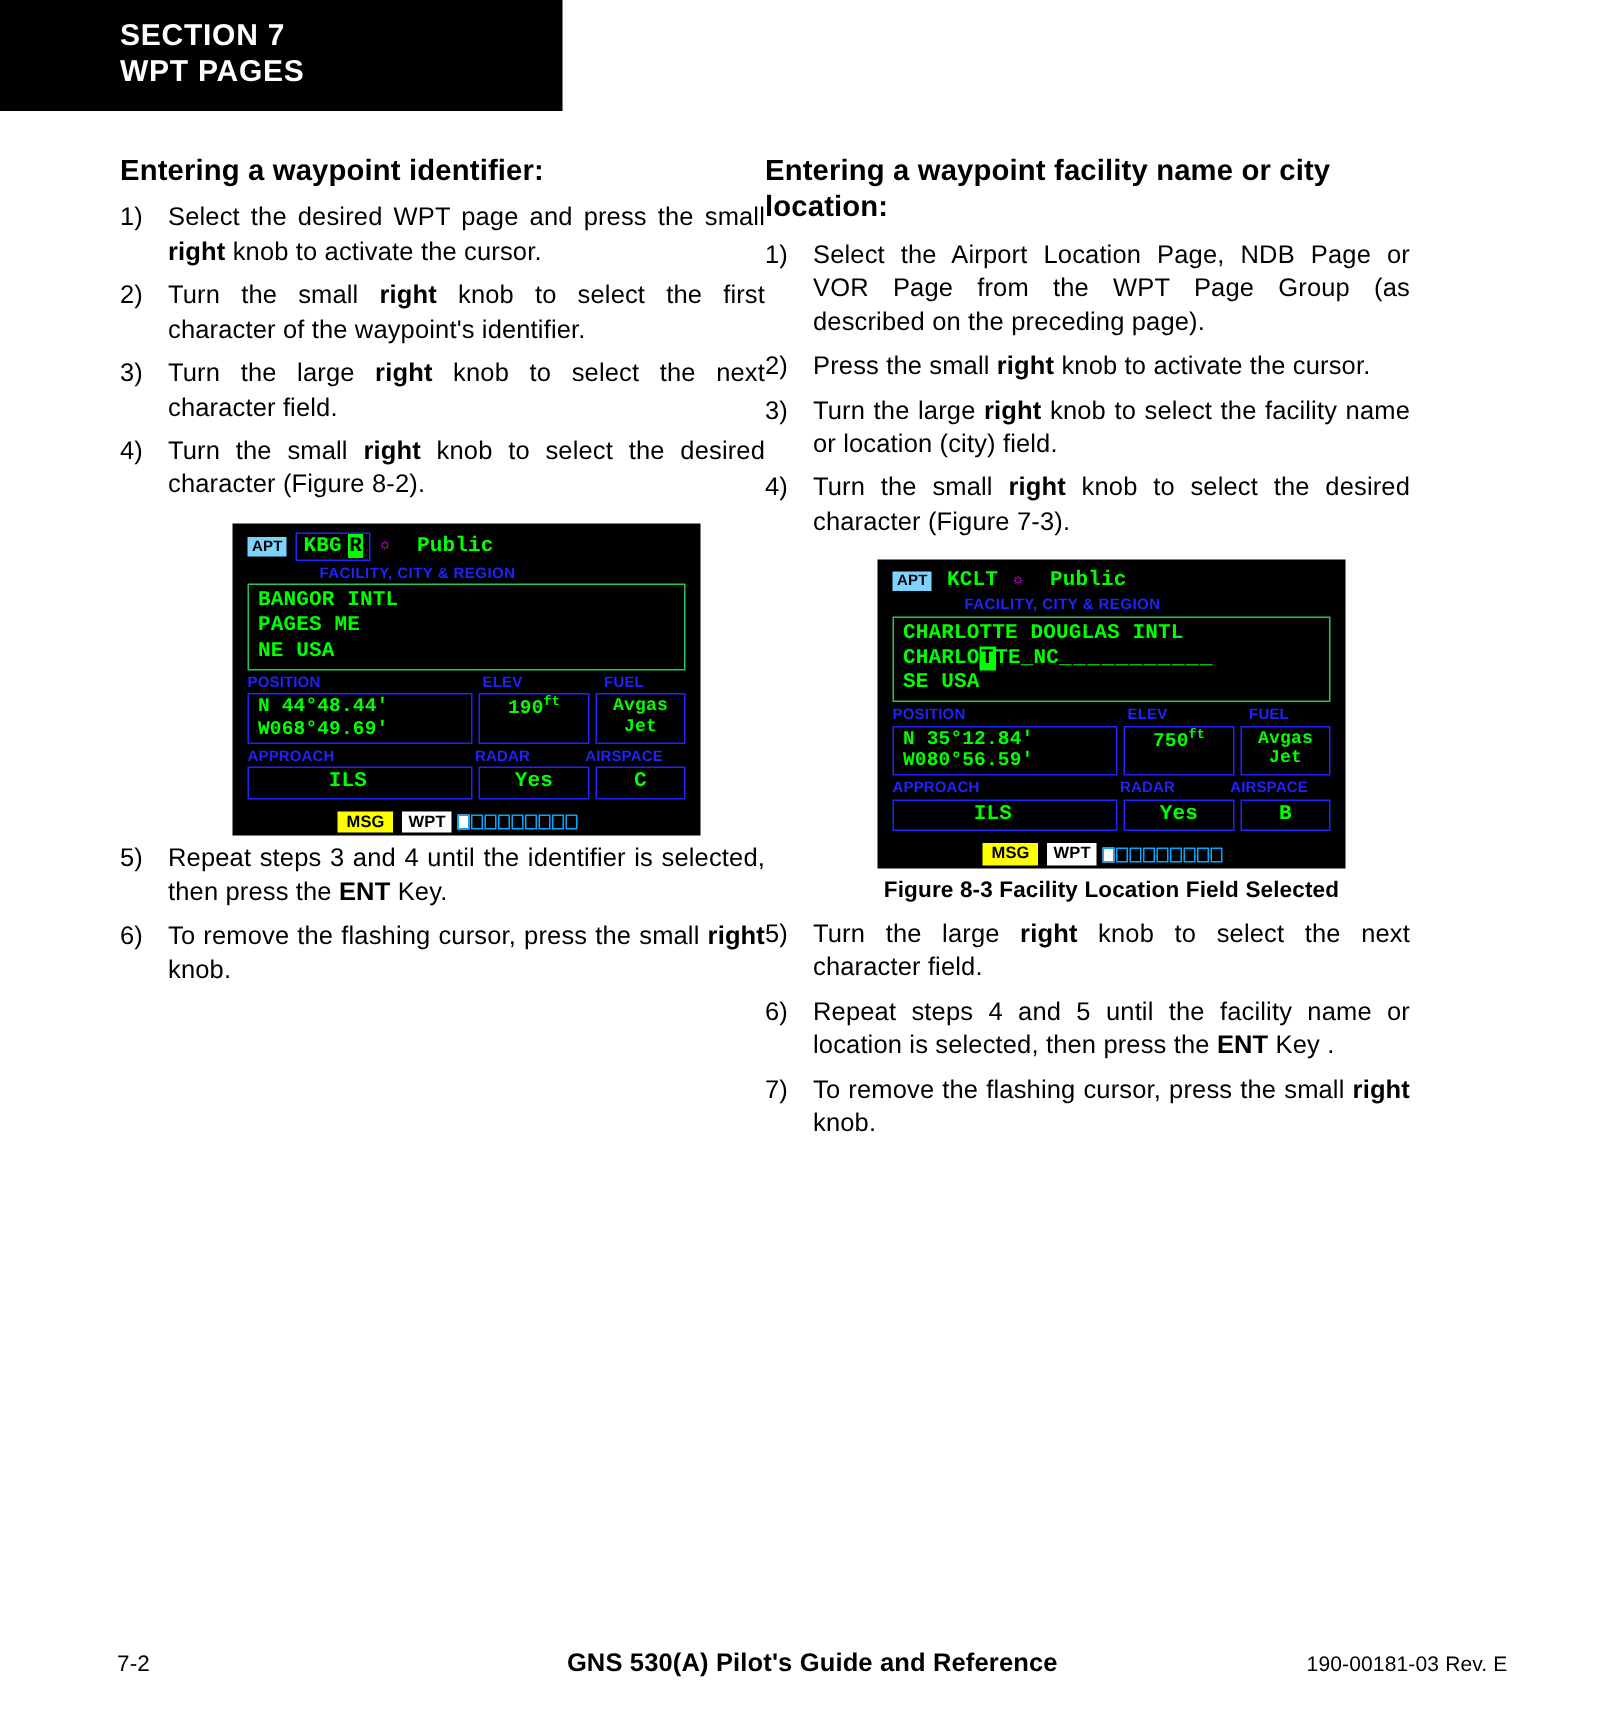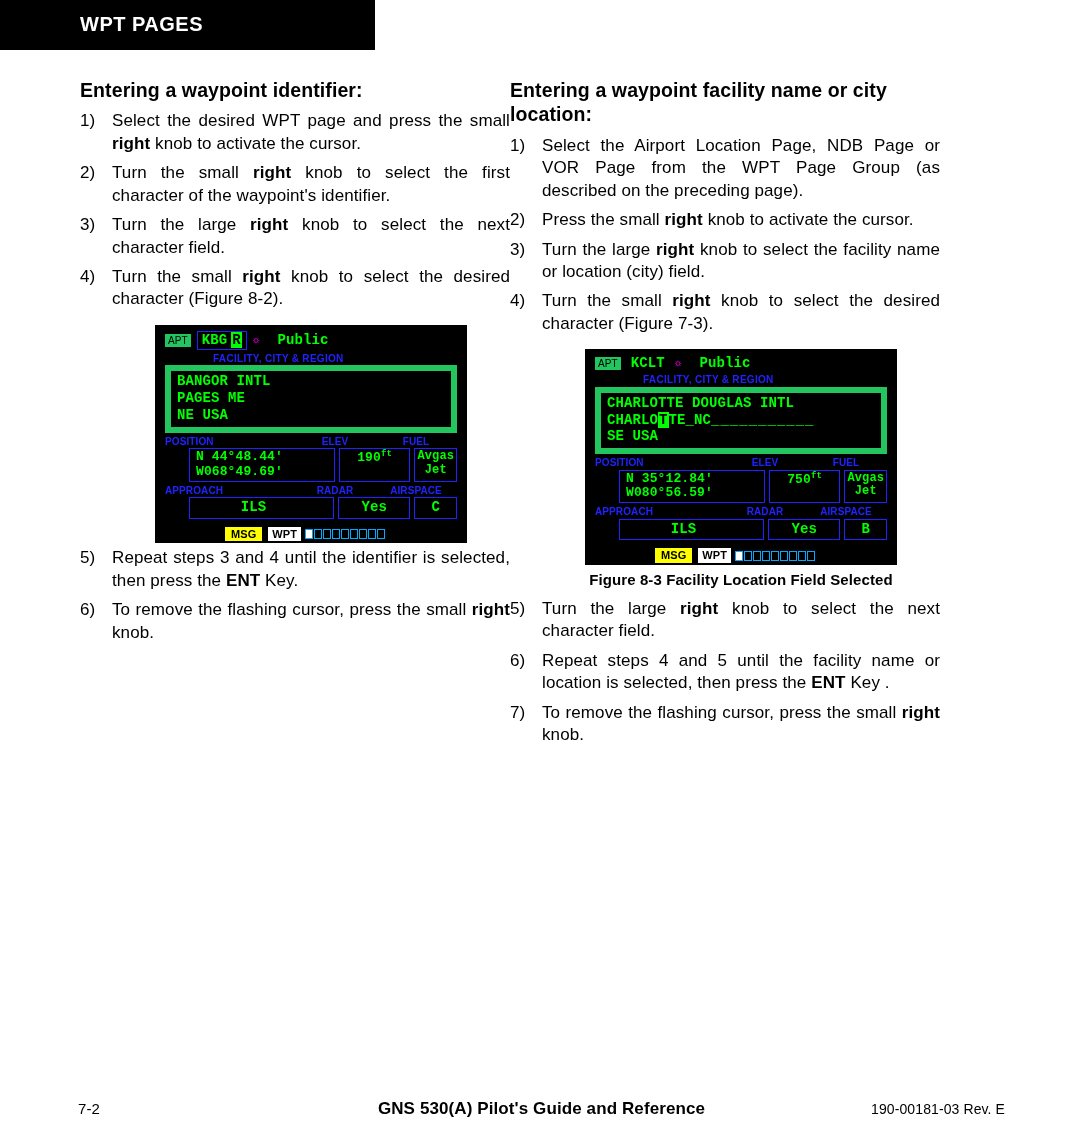--- a/index.html
+++ b/index.html
@@ -68,52 +68,52 @@
     padding: 6px 10px 2px;
     font-family: "Courier New", monospace;
     font-weight: bold;
     font-size: 14px;
     line-height: 1.15;
   }
   .gps .row-top {
     display: flex; align-items: center; gap: 6px;
   }
   .apt-lbl {
-    background: #22c55e; color: #000; font-size: 10px; padding: 1px 3px;
-    font-family: Arial, sans-serif; font-weight: normal;
+    background: #7dd3fc; color: #000; font-size: 10px; padding: 1px 3px;
+    font-family: Arial, sans-serif; font-weight: bold;
   }
   .ident-box {
     border: 1px solid #22f; color: #0f0; padding: 0 4px 1px;
     display: inline-flex; align-items: center; gap: 4px;
   }
   .cursor-char { background: #0f0; color: #000; padding: 0 1px; }
   .mag { color: #f0f; font-size: 11px; }
   .public { color: #0f0; margin-left: 12px; }
   .section-lbl {
     color: #22f; font-size: 10px; margin-top: 3px;
     font-family: Arial, sans-serif; font-weight: bold;
     letter-spacing: 0.3px;
     margin-left: 48px;
   }
   .facility-box {
-    border: 6px solid #22c55e; color: #0f0; padding: 2px 6px 3px;
+    border: 1px solid #22c55e; color: #0f0; padding: 2px 6px 3px;
     margin-top: 1px; font-size: 14px; line-height: 1.2;
   }
   .facility-box .underline { text-decoration: none; color: #0f0; letter-spacing: 1px; }
   .tri-labels { display: flex; color: #22f; font-size: 10px; margin-top: 3px;
     font-family: Arial, sans-serif; font-weight: bold; }
   .tri-labels span:nth-child(1){ width: 130px; }
   .tri-labels span:nth-child(2){ width: 80px; text-align: center;}
   .tri-labels span:nth-child(3){ flex:1; text-align: center;}
   .tri-row { display: flex; margin-top: 1px; gap: 4px; }
   .cell {
     border: 1px solid #22f; color: #0f0; text-align: center;
     padding: 1px 2px 2px; font-size: 13px; line-height: 1.1;
   }
-  .cell.pos { width: 150px; text-align: left; padding-left: 6px; margin-left: 24px; }
+  .cell.pos { width: 150px; text-align: left; padding-left: 6px; }
   .cell.elev{ width: 74px; }
   .cell.fuel{ flex: 1; font-size: 12px; }
   .ft { font-size: 9px; vertical-align: super; }
   .bottom-row .cell { font-size: 14px; padding: 2px 16px; }
   .bottom-row .cell.pos { text-align: center; padding-left: 0;}
   .status-bar {
     display: flex; align-items: center; margin-top: 8px; gap: 0;
     font-size: 11px; font-family: Arial, sans-serif; font-weight: bold;
   }
   .status-bar .sp { flex: 0 0 60px; }
@@ -133,20 +133,21 @@
     font-stretch: condensed;
   }
   .footer .pg { font-size: 15px; width: 210px; }
   .footer .title { font-weight: bold; font-size: 17px; flex: 1; text-align: center; }
   .footer .rev { font-size: 14px; width: 210px; text-align: right; }
 </style>
 </head>
 <body>
 
 <div class="header-bar">
+  <div>SECTION 7</div>
   <div>WPT PAGES</div>
 </div>
 
 <div class="content">
 
   <div class="col">
     <div class="heading">Entering a waypoint identifier:</div>
     <ol>
       <li>
           <span class="num">1)</span>

